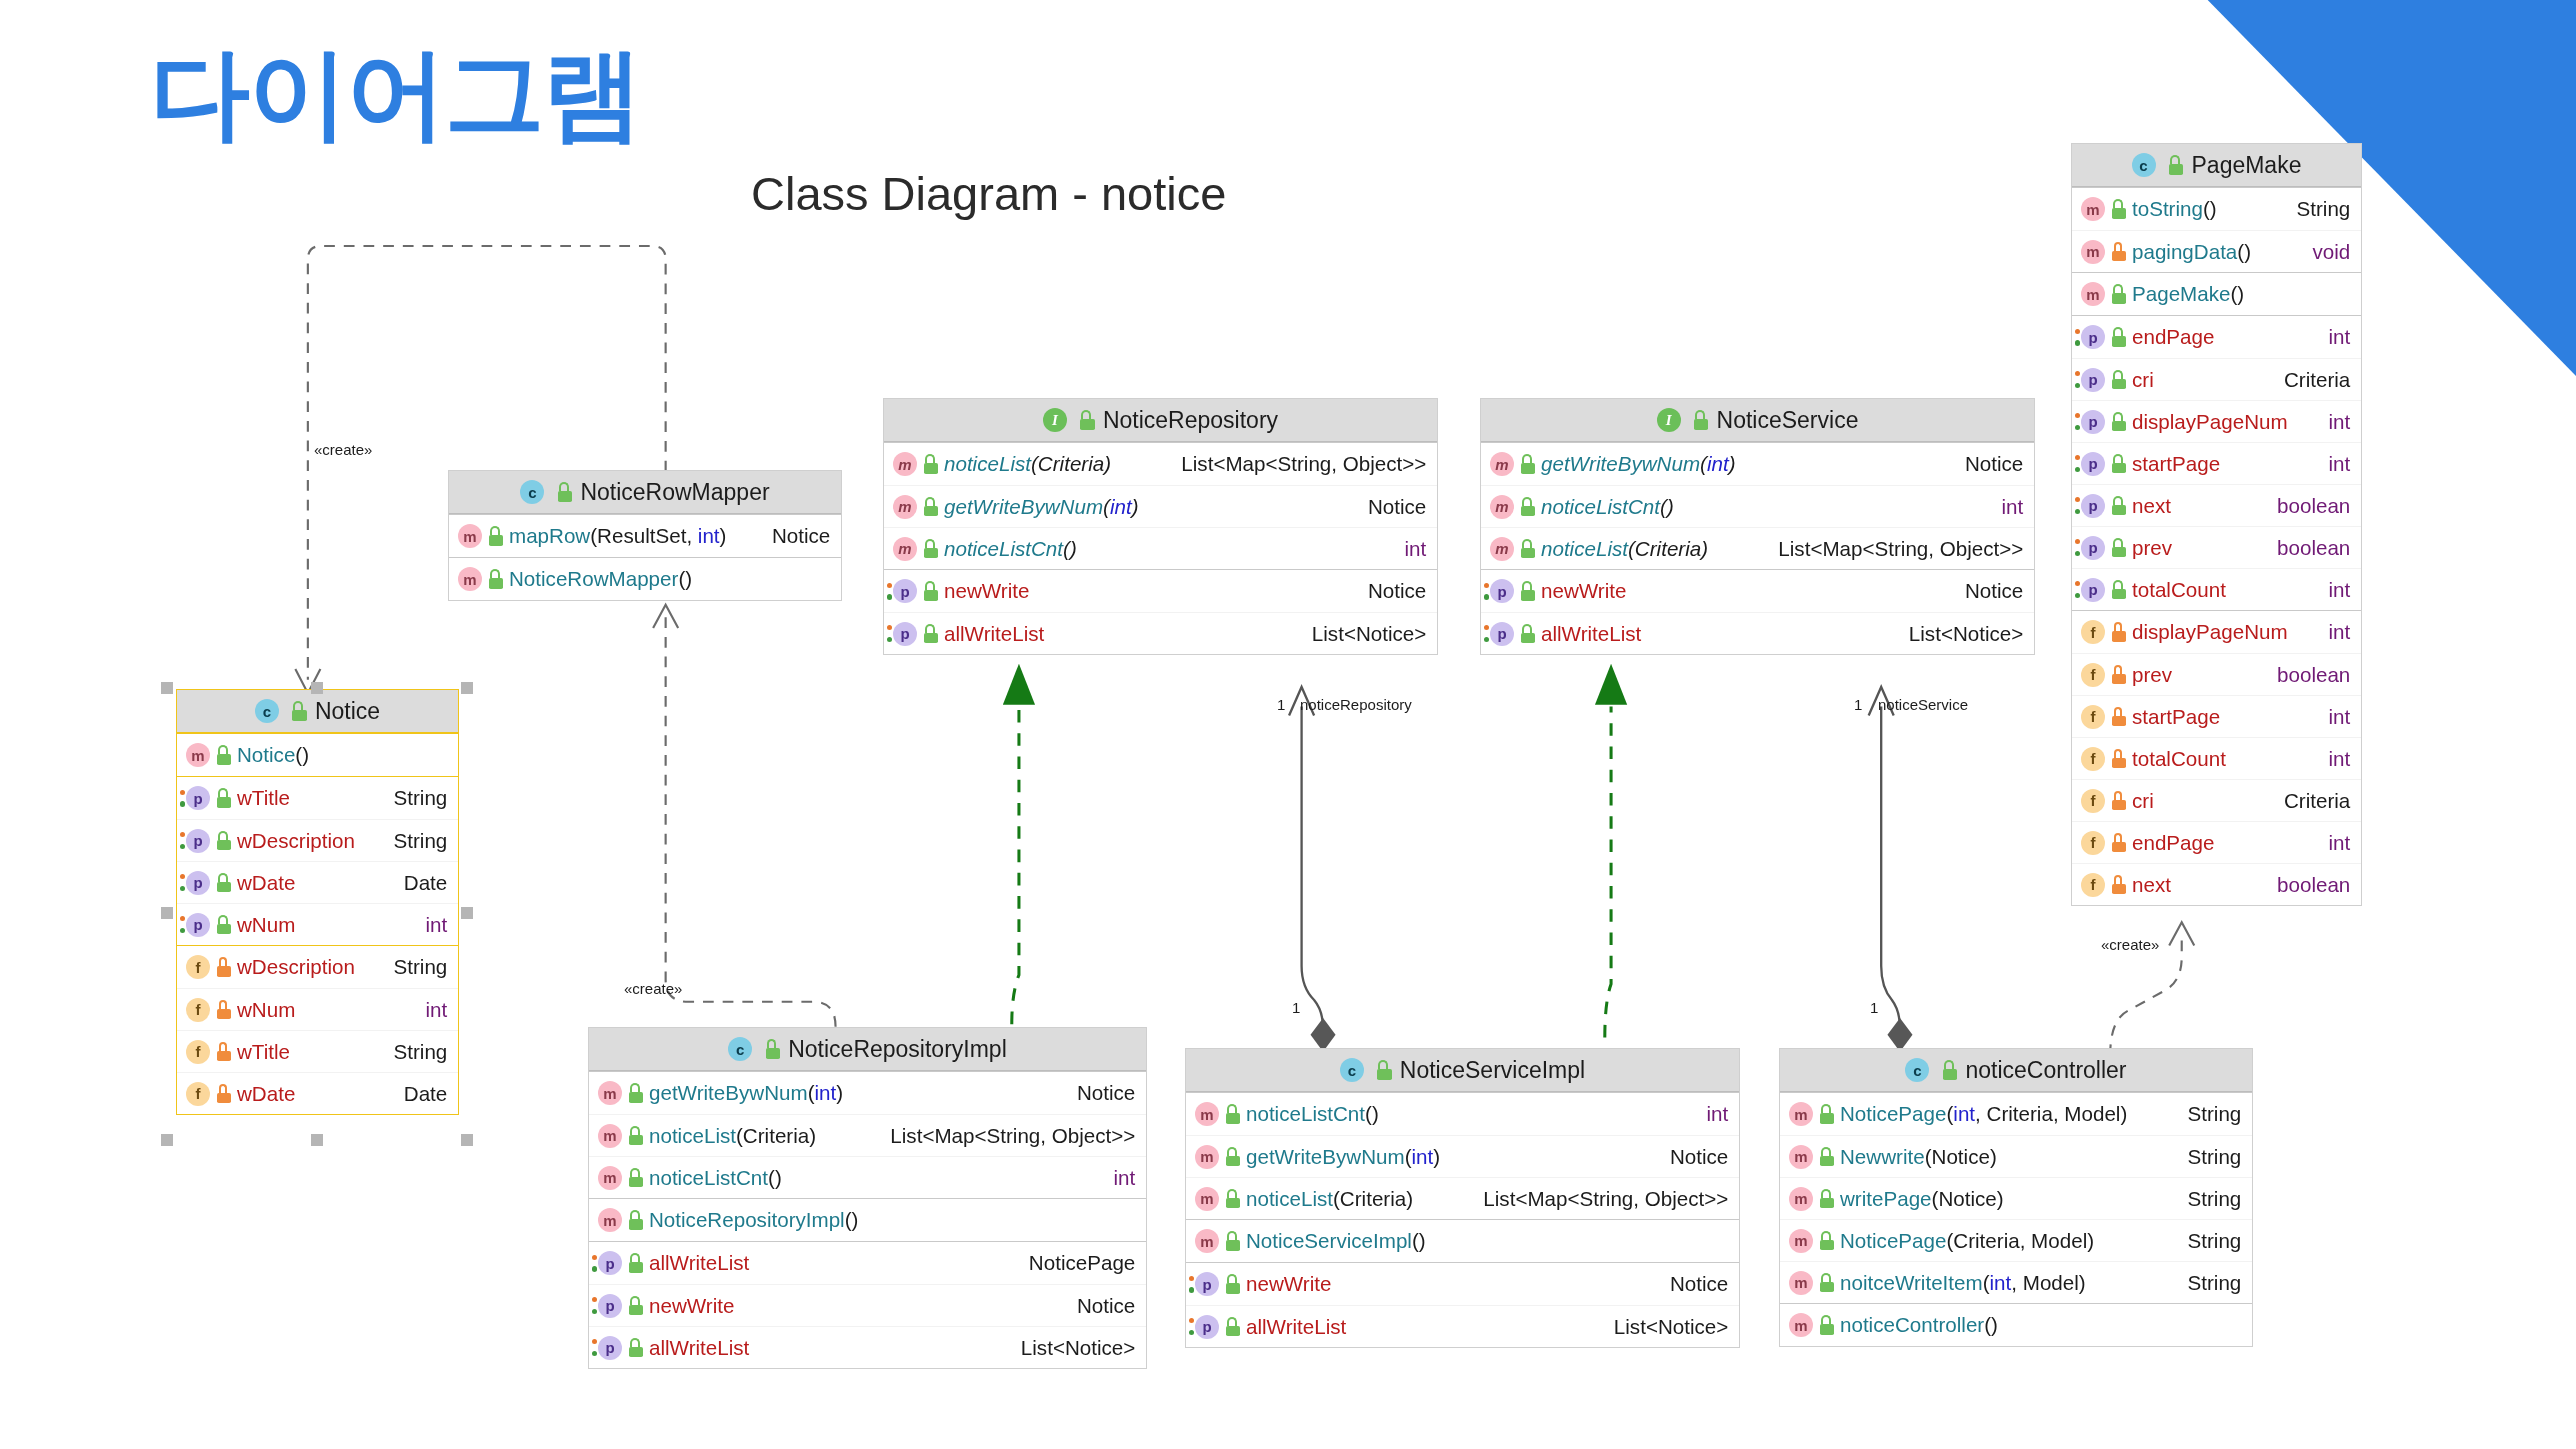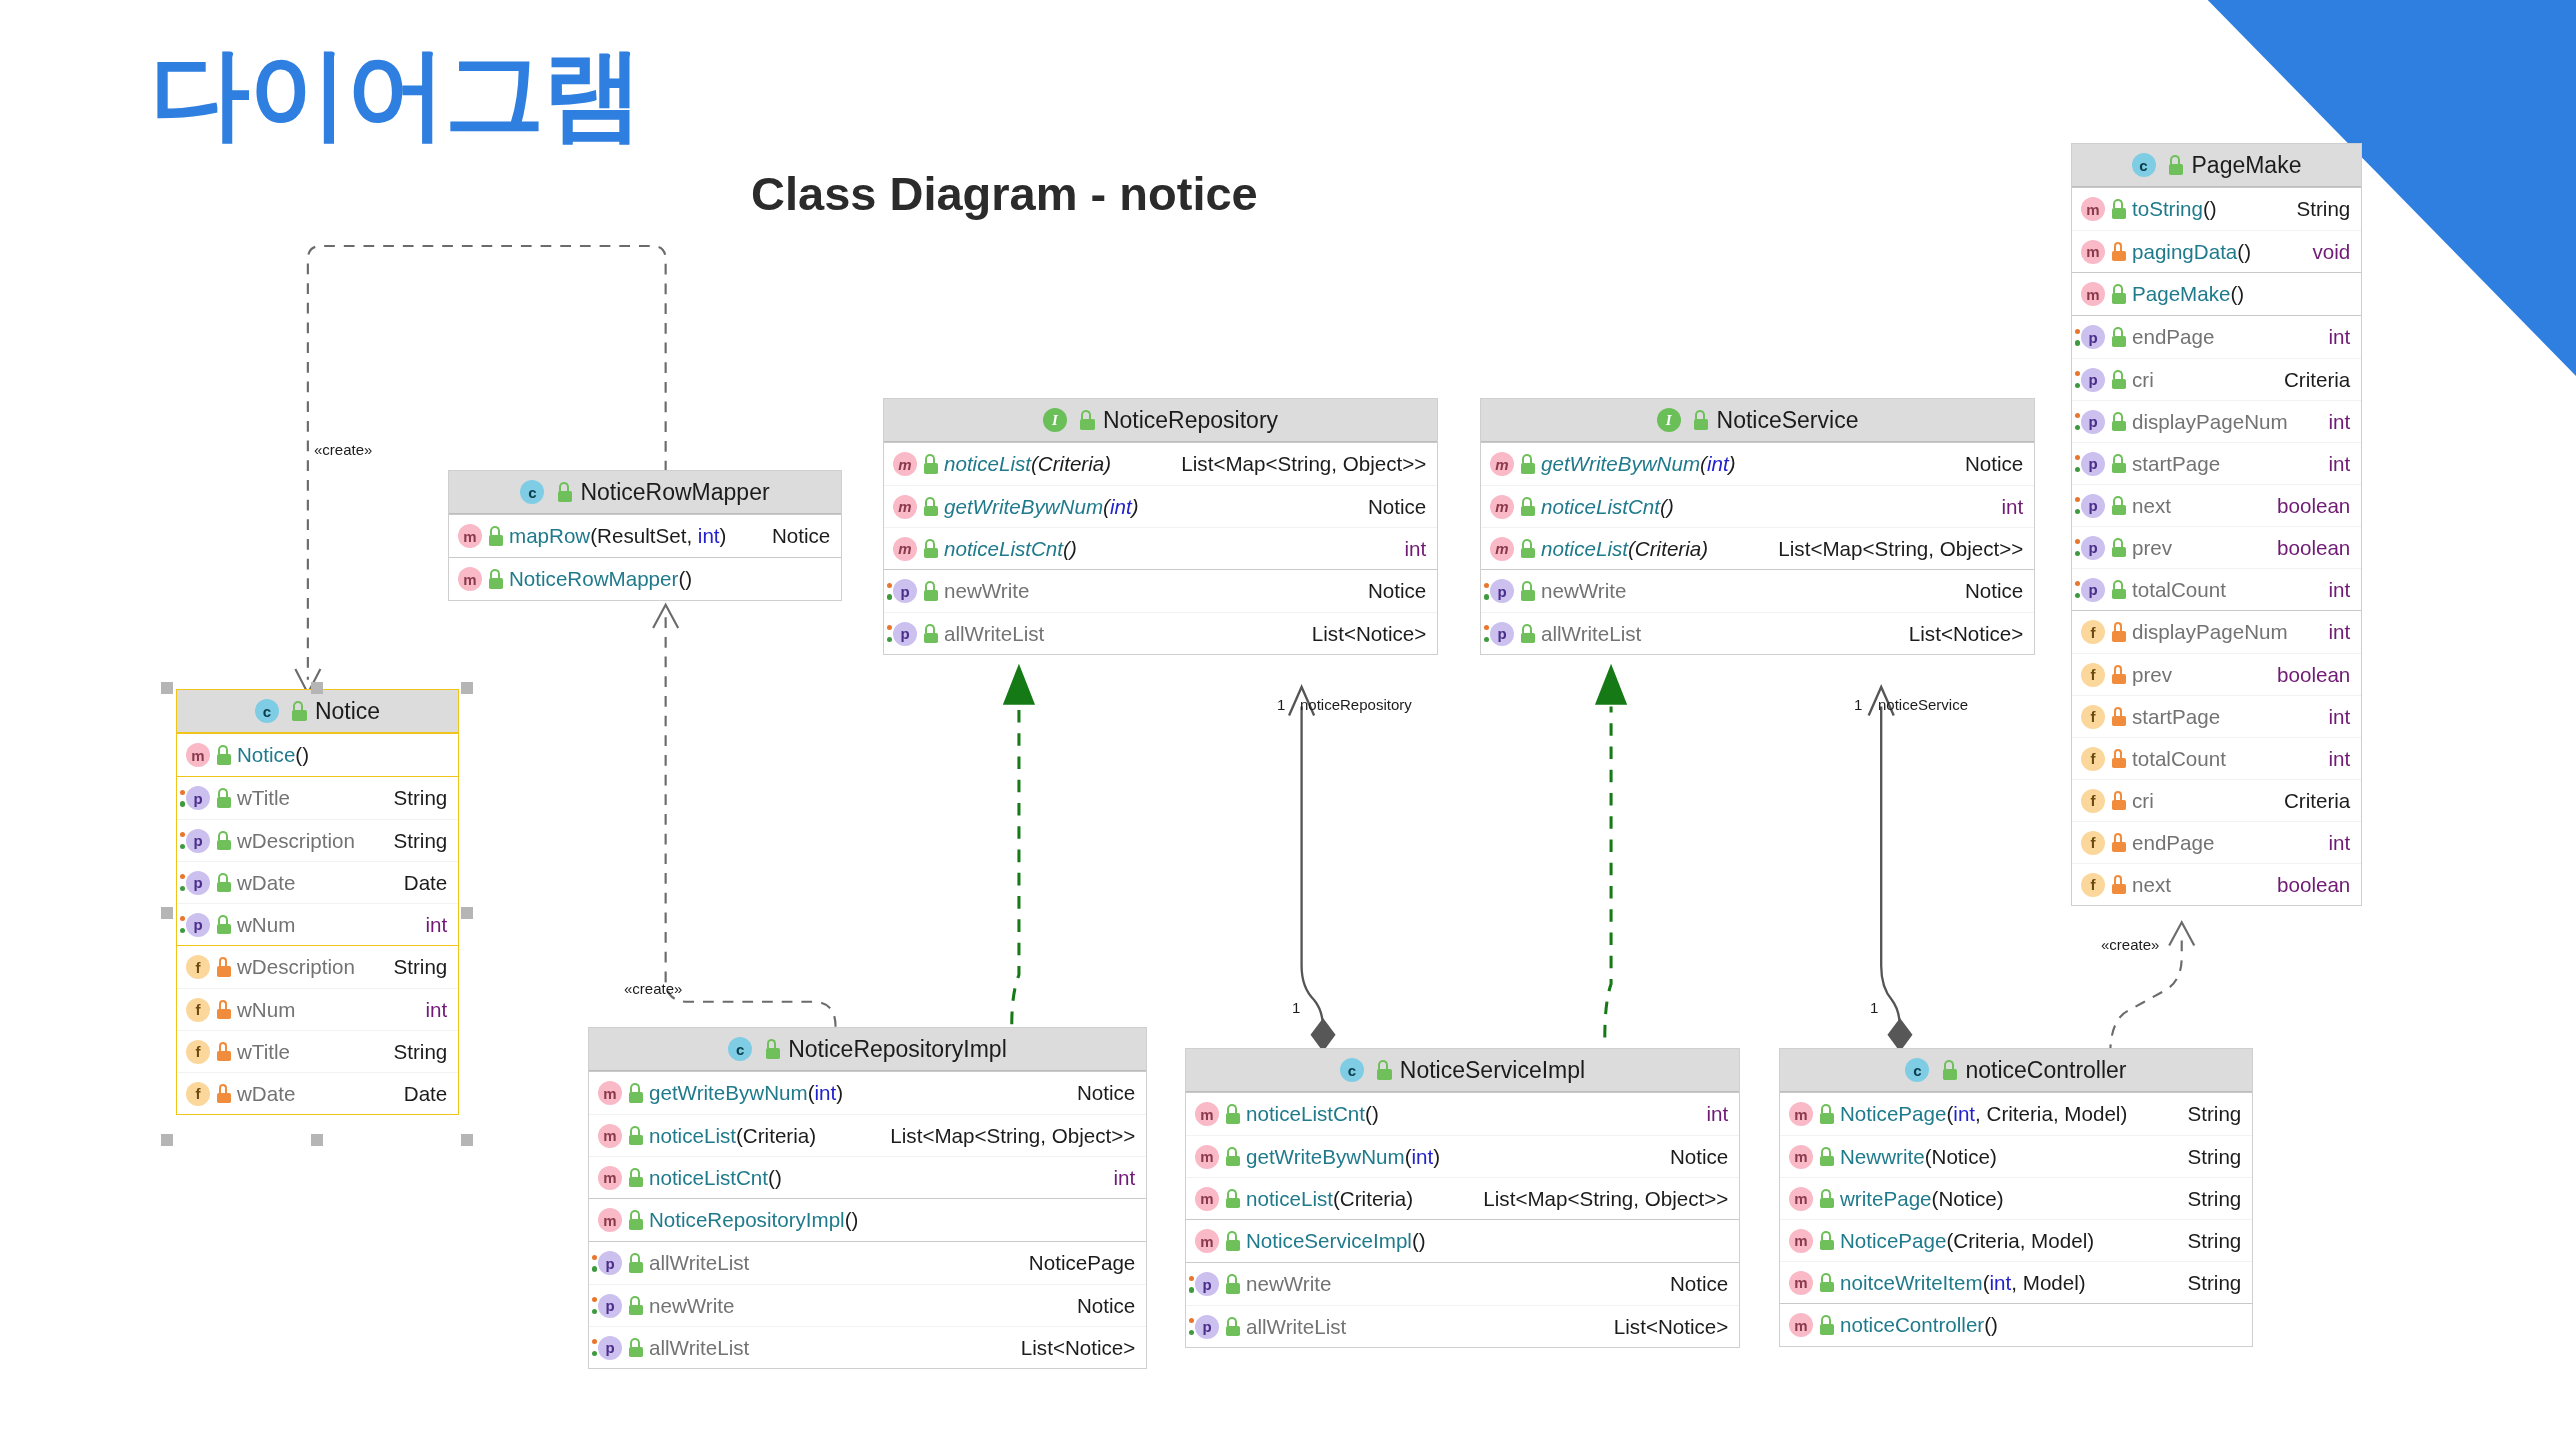--- a/index.html
+++ b/index.html
@@ -23,21 +23,21 @@
   
   .title-ko{
     position:absolute; left:106px; top:43px;
     font-size:100px; font-weight:700; line-height:1;
     letter-spacing:-1.8px;
     color:#2e7fe0;
     white-space:nowrap;
   }
   .title-en{
     position:absolute; left:707px; top:170px;
-    font-size:47px; font-weight:700; line-height:1;
+    font-size:47px; font-weight:400; line-height:1;
     color:#2b2b2b;
     white-space:nowrap;
   }
 
   
   .cls{
     position:absolute;
     background:#ffffff;
     border:0.9px solid #cfcfcf;
     box-shadow:0 0 0 0 rgba(0,0,0,0);
@@ -70,21 +70,21 @@
   }
   .row:first-child{ border-top:none; }
   .row .nm{ flex:0 0 auto; margin-left:3.6px; font-size:20.6px; }
   .row .ty{ margin-left:auto; padding-left:16px; font-size:20.6px; color:#1c1c1c; }
   .row.abst .nm{ font-style:italic; }
 
   
   .mname{ color:#1f7a8c; }
   .mname .par{ color:#1c1c1c; }
   .mname .prim{ color:#2222cc; }
-  .pname{ color:#737373; }
+  .pname{ color:#b91c1c; }
   .prim{ color:#701a75; }
 
   
   .ico{ flex:0 0 auto; display:inline-block; position:relative; }
   .circ{
     width:24px; height:24px; border-radius:50%;
     display:inline-flex; align-items:center; justify-content:center;
     font-size:15px; font-weight:600; line-height:1;
   }
   .circ.c{ background:#7fcde5; color:#0b3d4d; }

